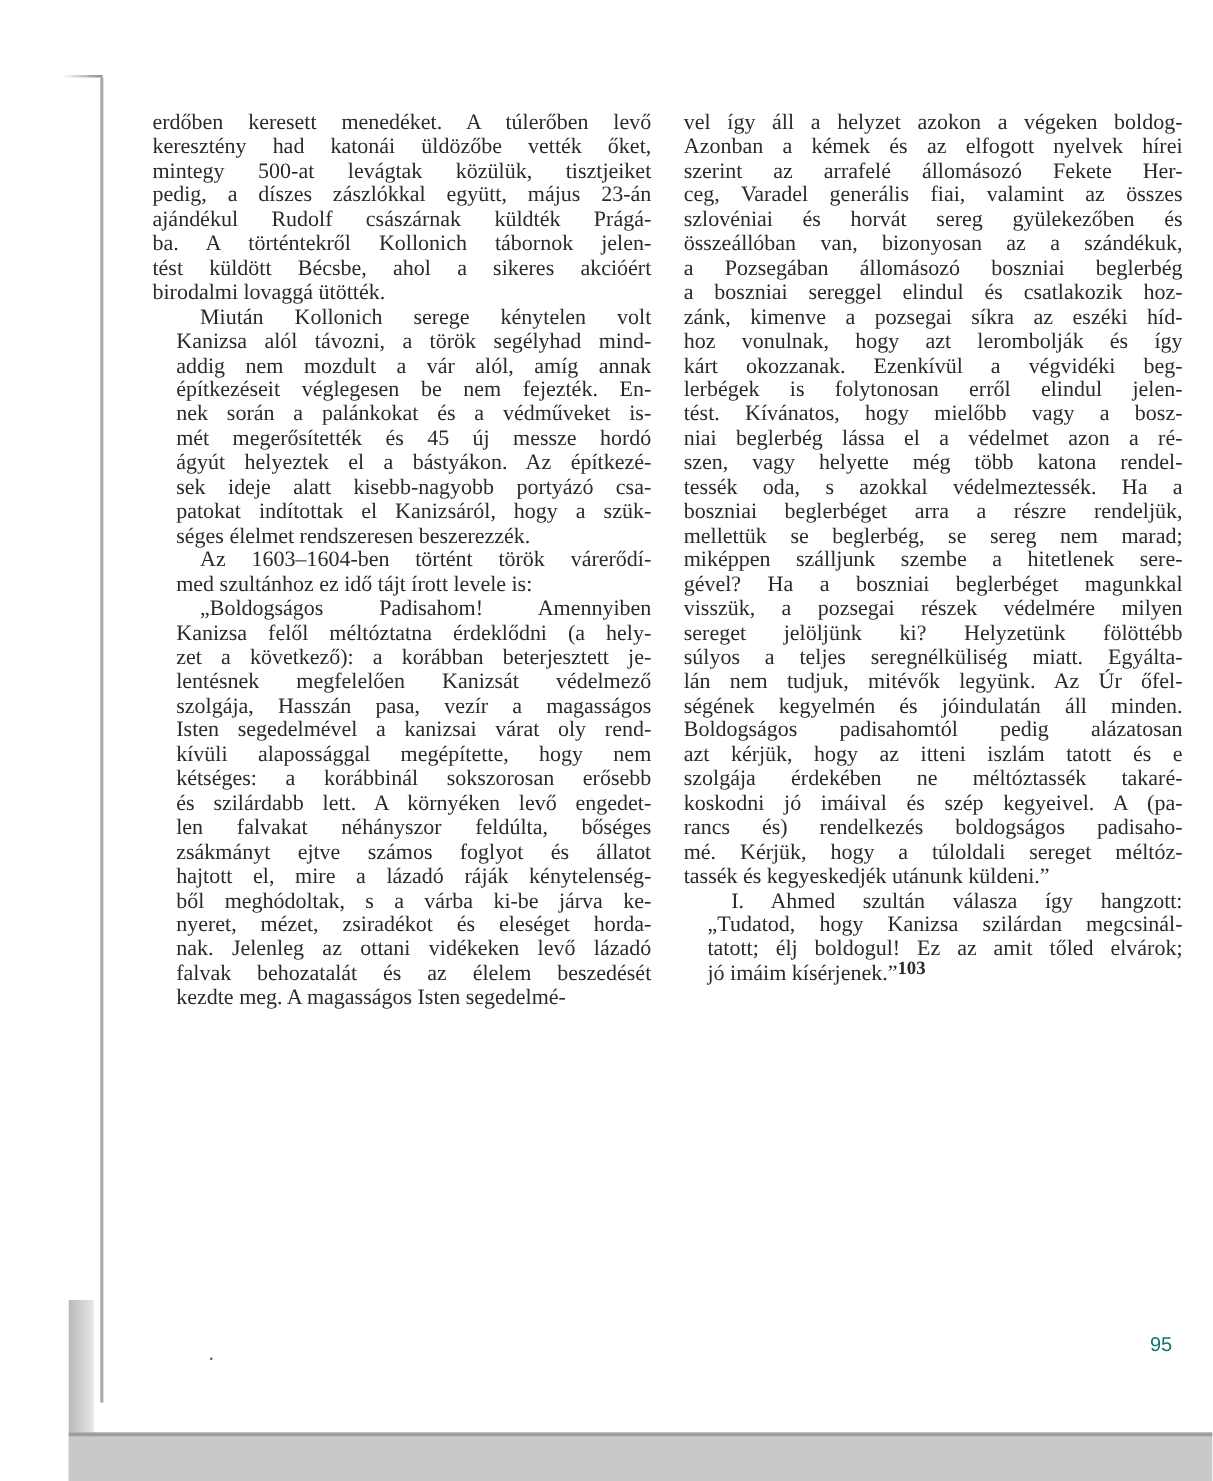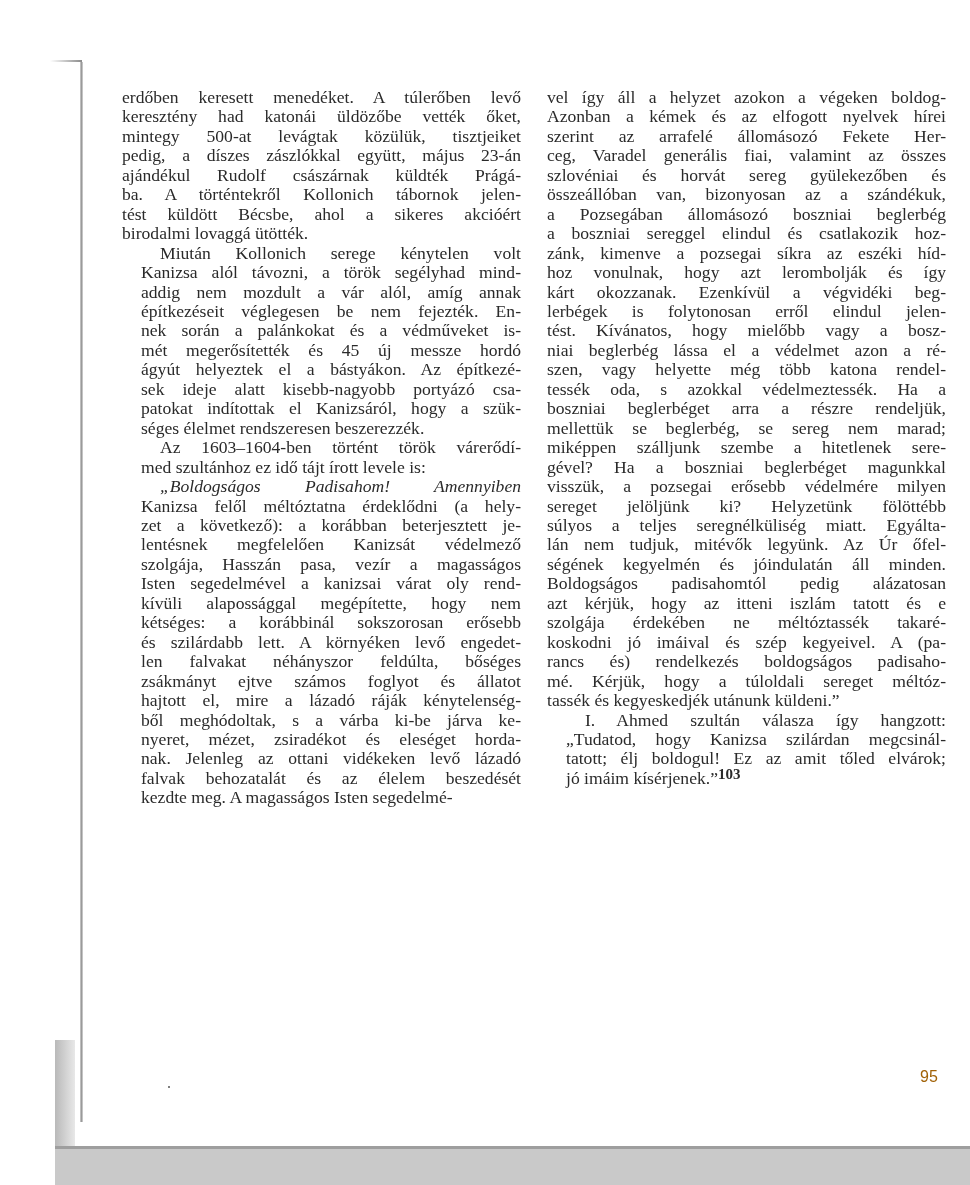--- a/index.html
+++ b/index.html
@@ -34,21 +34,21 @@
   .col-left  { left: 122px; width: 399px; }
   .col-right { left: 547px; width: 399px; }
   .column p { margin: 0; }
   .column p.indent { text-indent: 19px; }
   .line { display: block; text-align: justify; text-align-last: justify; white-space: nowrap; }
   .line.last { text-align-last: left; }
   sup.fn { font-size: 15px; vertical-align: 5px; line-height: 0; font-weight: bold; }
   .page-number {
     position: absolute; left: 920px; top: 1068px;
     font-family: "Liberation Sans", "DejaVu Sans", sans-serif;
-    font-size: 16px; color: #a16207;
+    font-size: 16px; color: #0f766e;
   }
   .speck { position: absolute; left: 168px; top: 1086px; width: 2px; height: 2px; background: #555; border-radius: 1px; }
 </style>
 </head>
 <body>
 
 <div class="binding-tick"></div>
 <div class="binding-line"></div>
 
 <div class="column col-left">
@@ -72,21 +72,21 @@
       <span class="line">ágyút helyeztek el a bástyákon. Az építkezé-</span>
       <span class="line">sek ideje alatt kisebb-nagyobb portyázó csa-</span>
       <span class="line">patokat indítottak el Kanizsáról, hogy a szük-</span>
       <span class="line last">séges élelmet rendszeresen beszerezzék.</span>
     </p>
     <p class="indent">
       <span class="line" style="padding-left: 19px;">Az 1603–1604-ben történt török várerődí-</span>
       <span class="line last">med szultánhoz ez idő tájt írott levele is:</span>
     </p>
     <p class="indent">
-      <span class="line" style="padding-left: 19px; font-style: italic;">„Boldogságos Padisahom! Amennyiben</span>
+      <span class="line" style="padding-left: 19px;">„Boldogságos Padisahom! Amennyiben</span>
       <span class="line">Kanizsa felől méltóztatna érdeklődni (a hely-</span>
       <span class="line">zet a következő): a korábban beterjesztett je-</span>
       <span class="line">lentésnek megfelelően Kanizsát védelmező</span>
       <span class="line">szolgája, Hasszán pasa, vezír a magasságos</span>
       <span class="line">Isten segedelmével a kanizsai várat oly rend-</span>
       <span class="line">kívüli alapossággal megépítette, hogy nem</span>
       <span class="line">kétséges: a korábbinál sokszorosan erősebb</span>
       <span class="line">és szilárdabb lett. A környéken levő engedet-</span>
       <span class="line">len falvakat néhányszor feldúlta, bőséges</span>
       <span class="line">zsákmányt ejtve számos foglyot és állatot</span>
@@ -113,21 +113,21 @@
       <span class="line">kárt okozzanak. Ezenkívül a végvidéki beg-</span>
       <span class="line">lerbégek is folytonosan erről elindul jelen-</span>
       <span class="line">tést. Kívánatos, hogy mielőbb vagy a bosz-</span>
       <span class="line">niai beglerbég lássa el a védelmet azon a ré-</span>
       <span class="line">szen, vagy helyette még több katona rendel-</span>
       <span class="line">tessék oda, s azokkal védelmeztessék. Ha a</span>
       <span class="line">boszniai beglerbéget arra a részre rendeljük,</span>
       <span class="line">mellettük se beglerbég, se sereg nem marad;</span>
       <span class="line">miképpen szálljunk szembe a hitetlenek sere-</span>
       <span class="line">gével? Ha a boszniai beglerbéget magunkkal</span>
-      <span class="line">visszük, a pozsegai erősebb védelmére milyen</span>
+      <span class="line">visszük, a pozsegai részek védelmére milyen</span>
       <span class="line">sereget jelöljünk ki? Helyzetünk fölöttébb</span>
       <span class="line">súlyos a teljes seregnélküliség miatt. Egyálta-</span>
       <span class="line">lán nem tudjuk, mitévők legyünk. Az Úr őfel-</span>
       <span class="line">ségének kegyelmén és jóindulatán áll minden.</span>
       <span class="line">Boldogságos padisahomtól pedig alázatosan</span>
       <span class="line">azt kérjük, hogy az itteni iszlám tatott és e</span>
       <span class="line">szolgája érdekében ne méltóztassék takaré-</span>
       <span class="line">koskodni jó imáival és szép kegyeivel. A (pa-</span>
       <span class="line">rancs és) rendelkezés boldogságos padisaho-</span>
       <span class="line">mé. Kérjük, hogy a túloldali sereget méltóz-</span>

